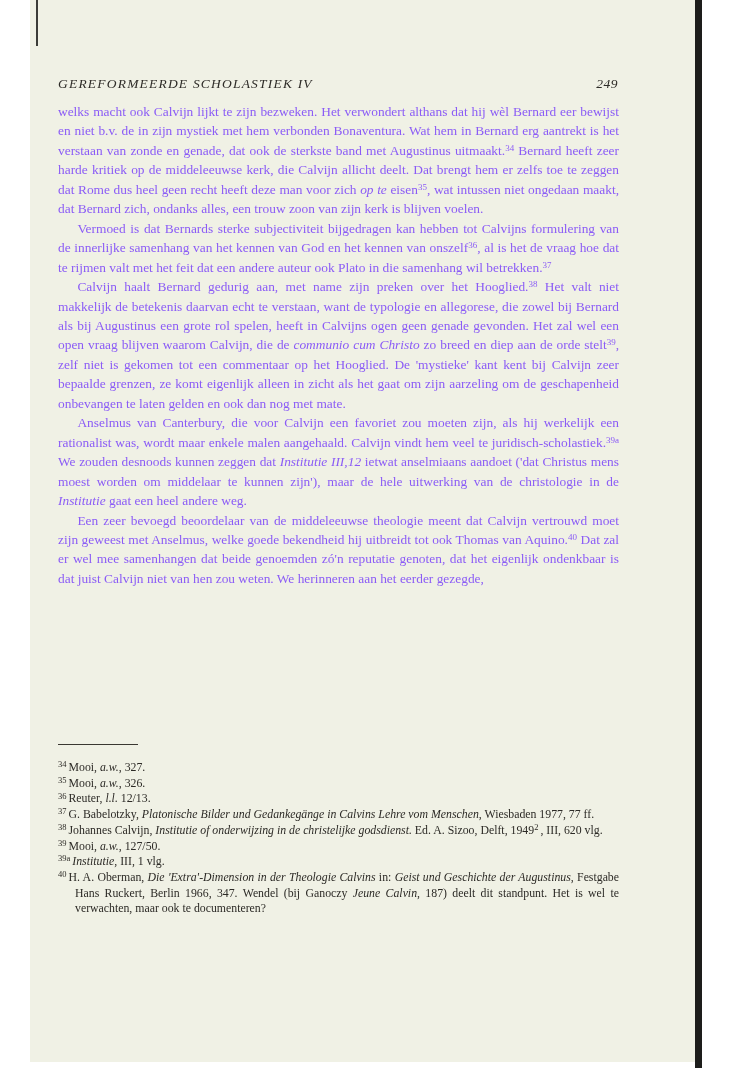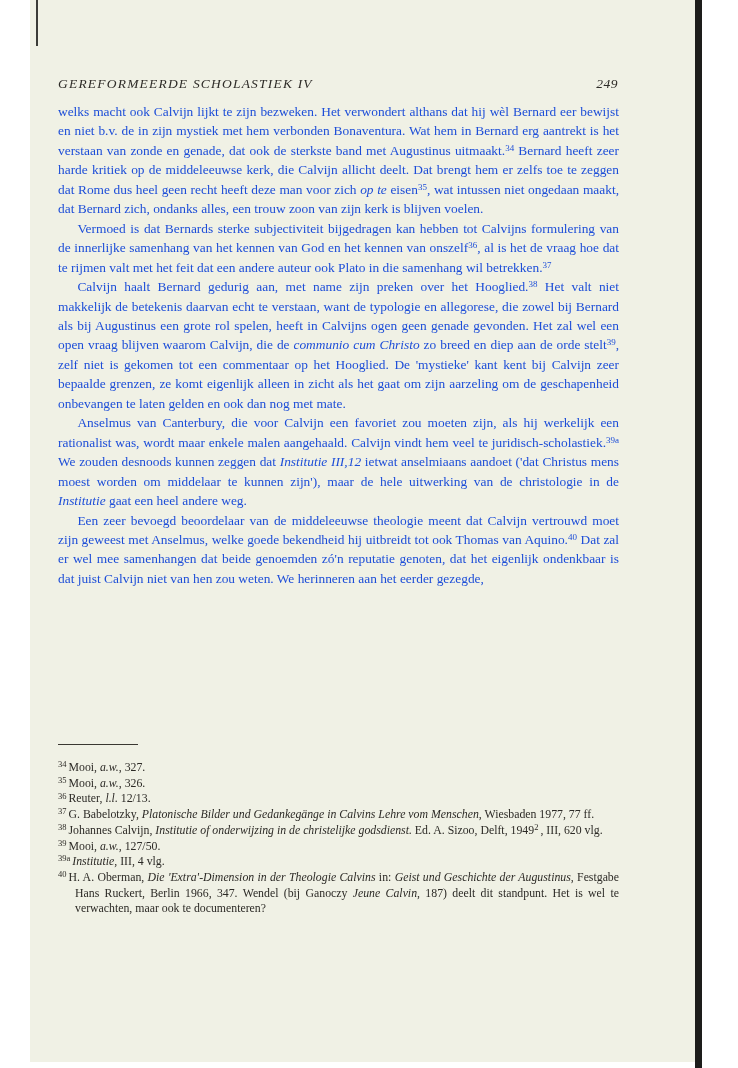--- a/index.html
+++ b/index.html
@@ -21,21 +21,21 @@
   }
   .running-head{
     position:absolute;left:58px;top:76px;width:560px;
     display:flex;justify-content:space-between;
     font-size:13.5px;letter-spacing:1.2px;color:#2e2c28;font-style:italic;
   }
   .running-head .pagenum{letter-spacing:0.5px;}
   .bodytext{
     position:absolute;left:58px;top:102px;width:561px;
     font-size:13.4px;line-height:19.45px;text-align:justify;
-    color:#1d4ed8;
+    color:#8b5cf6;
   }
   .bodytext p{margin:0;}
   .bodytext p.indent{text-indent:1.45em;}
   sup.fnref{
     font-size:9px;line-height:0;vertical-align:baseline;
     position:relative;top:-0.45em;letter-spacing:0;
   }
   em{font-style:italic;}
   .fn-rule{
     position:absolute;left:58px;top:744px;width:80px;height:0;
@@ -70,17 +70,17 @@
 
 <div class="fn-rule"></div>
 
 <div class="footnotes" id="footnotes">
     <p class="fn"><sup class="fnref">34</sup><span>Mooi, </span><em>a.w.</em><span>, 327.</span></p>
     <p class="fn"><sup class="fnref">35</sup><span>Mooi, </span><em>a.w.</em><span>, 326.</span></p>
     <p class="fn"><sup class="fnref">36</sup><span>Reuter, </span><em>l.l.</em><span> 12/13.</span></p>
     <p class="fn"><sup class="fnref">37</sup><span>G. Babelotzky, </span><em>Platonische Bilder und Gedankegänge in Calvins Lehre vom Menschen</em><span>, Wiesbaden 1977, 77 ff.</span></p>
     <p class="fn"><sup class="fnref">38</sup><span>Johannes Calvijn, </span><em>Institutie of onderwijzing in de christelijke godsdienst.</em><span> Ed. A. Sizoo, Delft, 1949</span><sup class="fnref">2</sup><span>, III, 620 vlg.</span></p>
     <p class="fn"><sup class="fnref">39</sup><span>Mooi, </span><em>a.w.</em><span>, 127/50.</span></p>
-    <p class="fn"><sup class="fnref">39a</sup><em>Institutie</em><span>, III, 4 vlg.</span></p>
+    <p class="fn"><sup class="fnref">39a</sup><em>Institutie</em><span>, III, 1 vlg.</span></p>
     <p class="fn"><sup class="fnref">40</sup><span>H. A. Oberman, </span><em>Die 'Extra'-Dimension in der Theologie Calvins</em><span> in: </span><em>Geist und Geschichte der Augustinus</em><span>, Festgabe Hans Ruckert, Berlin 1966, 347. Wendel (bij Ganoczy </span><em>Jeune Calvin</em><span>, 187) deelt dit standpunt. Het is wel te verwachten, maar ook te documenteren?</span></p>
   </div>
 
 <div class="edge-right"></div>
 
 </body></html>

